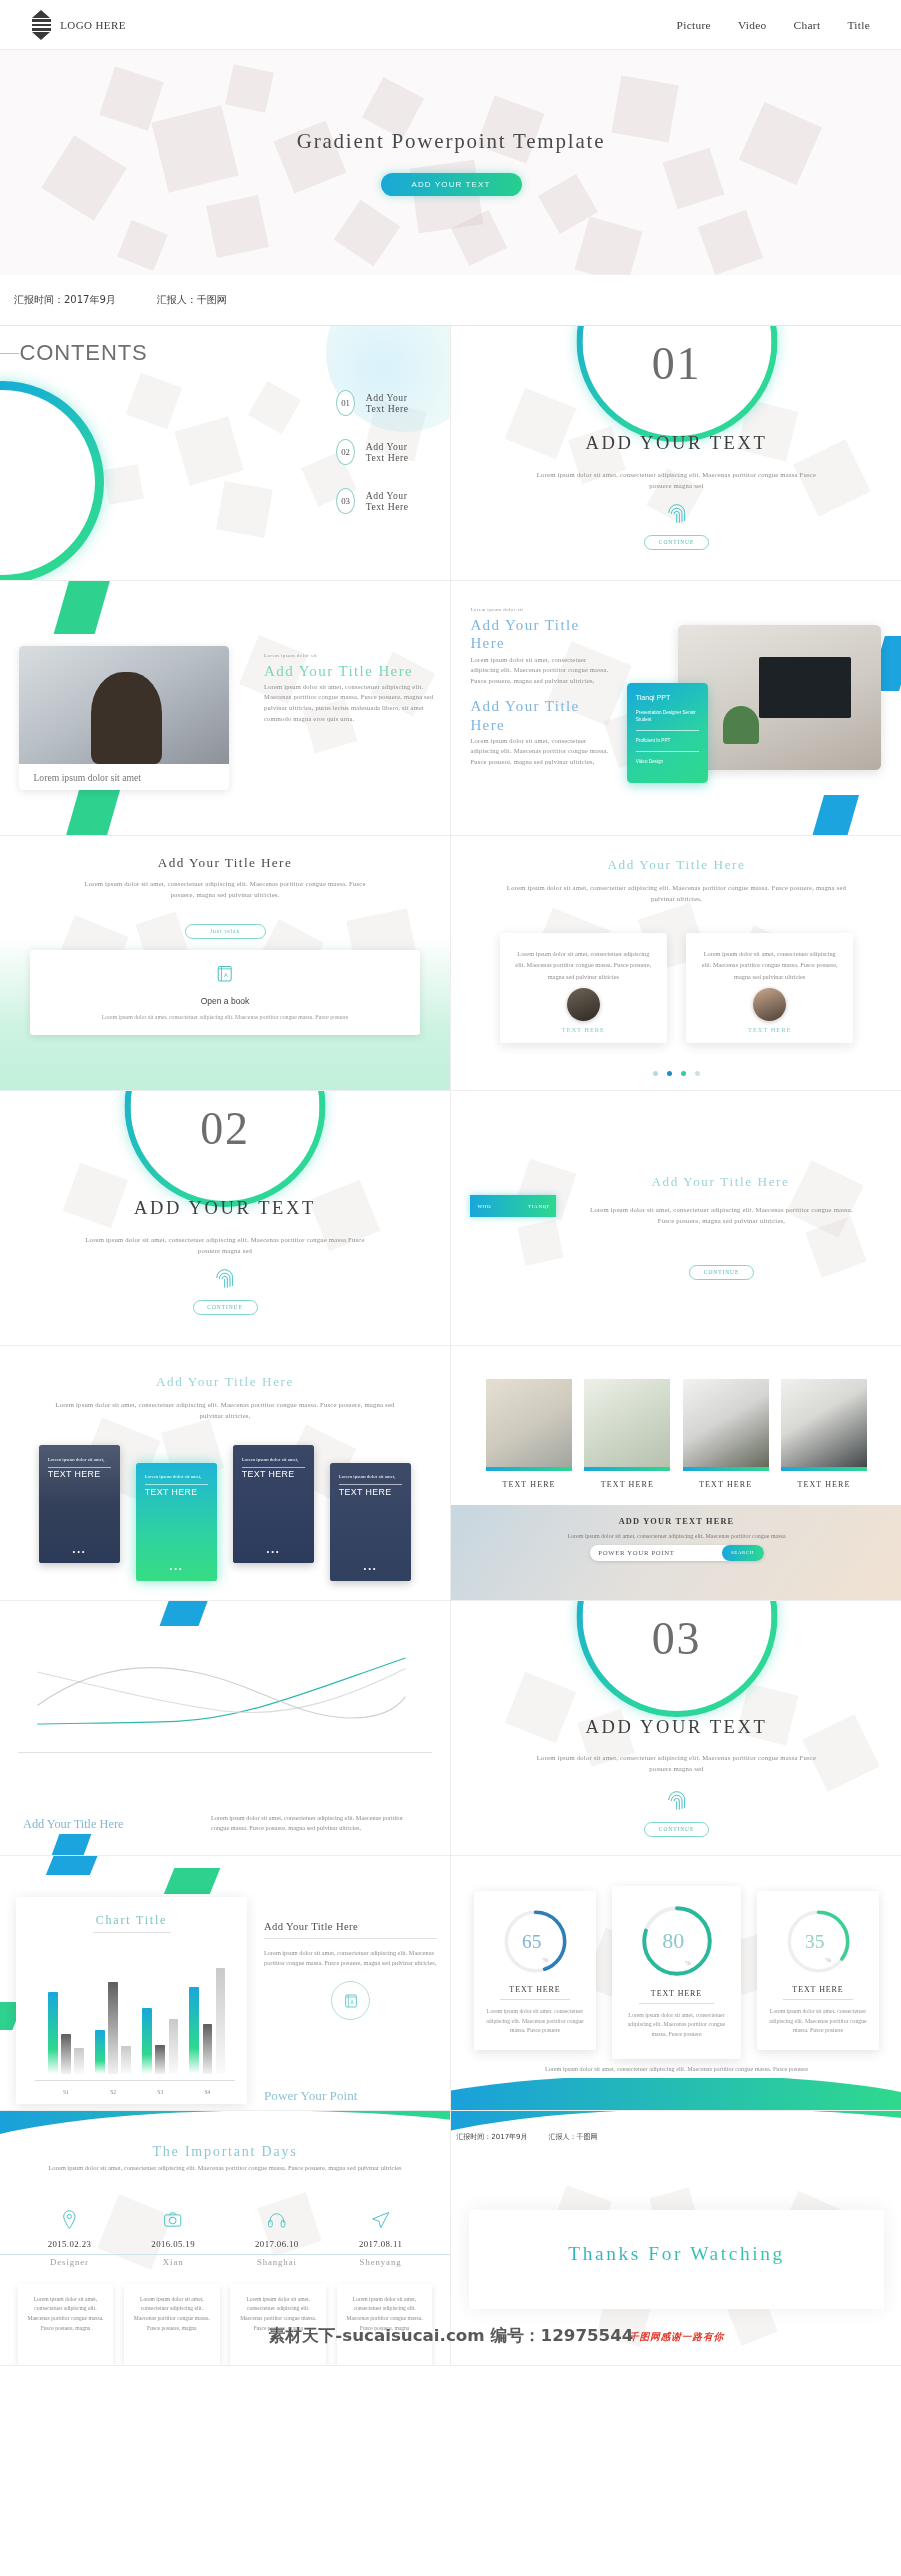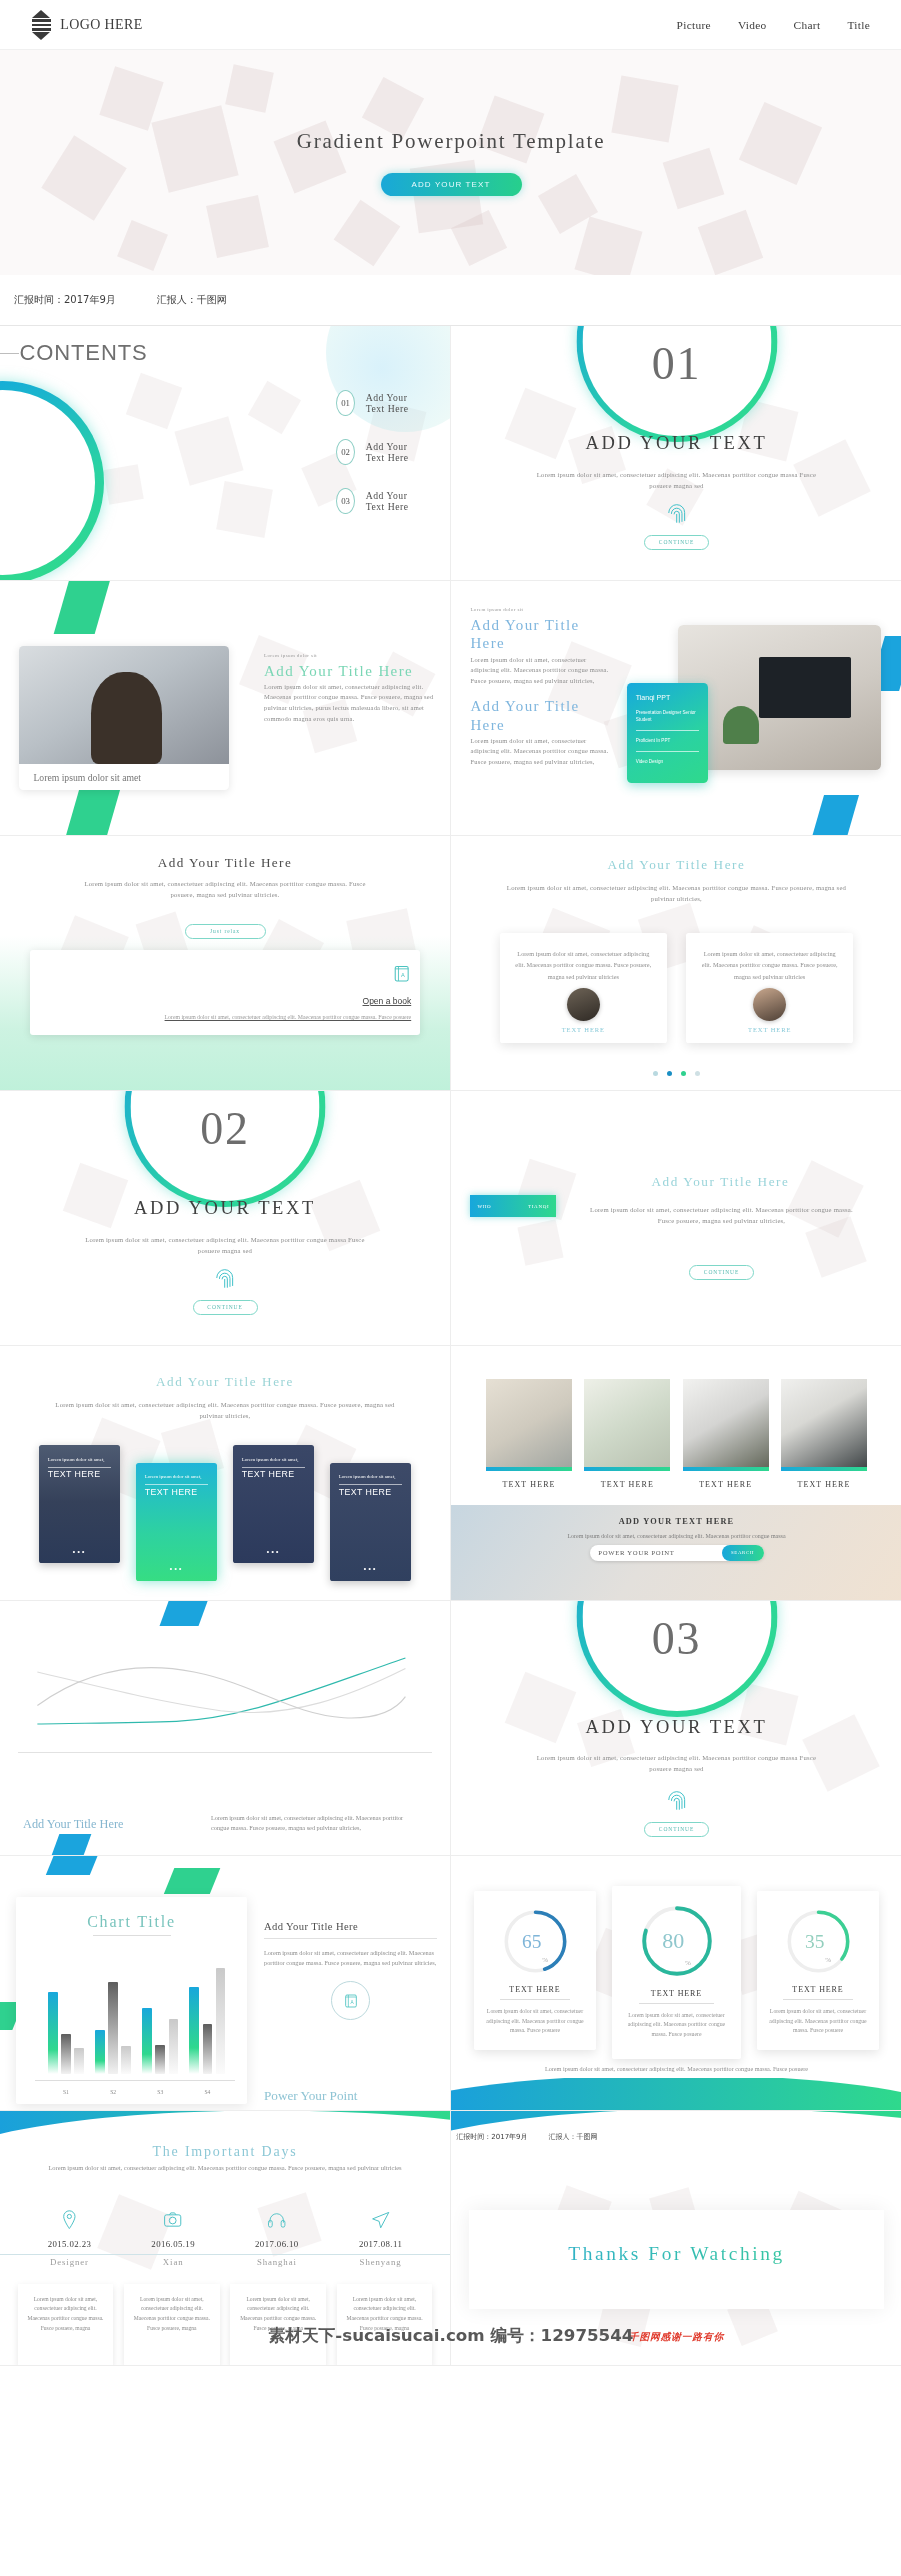--- a/index.html
+++ b/index.html
@@ -18,21 +18,21 @@
     padding:0 32px; border-bottom:0.9px solid #f0f0f0; background:#fff;
   }
   .brand { display:flex; align-items:center; gap:8.8px; }
   .logo-mark { width:19.4px; height:30px; position:relative; }
   .logo-mark i { position:absolute; left:0; display:block; }
   .logo-mark .t { top:0; width:0;height:0;border-left:9.7px solid transparent;border-right:9.7px solid transparent;border-bottom:8px solid #3a3a3a; }
   .logo-mark .b { bottom:0; width:0;height:0;border-left:9.7px solid transparent;border-right:9.7px solid transparent;border-top:8px solid #3a3a3a; }
   .logo-mark .m1 { top:9.7px; width:19.4px;height:2.6px;background:#3a3a3a; }
   .logo-mark .m2 { top:14px; width:19.4px;height:2.6px;background:#3a3a3a; }
   .logo-mark .m3 { top:18.5px; width:19.4px;height:2.6px;background:#3a3a3a; }
-  .brand-text { font-size:14px; letter-spacing:0.4px; color:#3d3d3d; font-family:"Liberation Serif",serif; }
+  .brand-text { font-size:11px; letter-spacing:0.4px; color:#3d3d3d; font-family:"Liberation Serif",serif; }
   .navlinks { margin-left:auto; display:flex; gap:27px; }
   .navlinks a { font-size:11.4px; color:#3d3d3d; text-decoration:none; letter-spacing:0.3px; }
 
   
   .hero {
     height:225px; position:relative; overflow:hidden;
     background:#fbf9f9; display:flex; flex-direction:column;
     align-items:center; justify-content:center;
   }
   .hero .confetti { position:absolute; inset:0; overflow:hidden; }
@@ -128,21 +128,21 @@
   .desk-img { position:absolute; left:227px; top:44px; width:203px; height:145px; border-radius:5.3px;
     background:linear-gradient(160deg,#e7e4df,#cfcac3 55%, #b4ada4); box-shadow:0 2.6px 10.6px rgba(0,0,0,.12); overflow:hidden; }
   .desk-img .mon { position:absolute; left:40%; top:22%; width:45%; height:42%; background:#1d2227; border-radius:1.8px; }
   .desk-img .plant { position:absolute; left:22%; top:56%; width:18%; height:26%; background:#4f7f4a; border-radius:50% 50% 10% 10%; }
   .blue-rib { position:absolute; background:#1ba4dd; }
 
   
   .mintfade { position:absolute; left:0; right:0; bottom:0; height:154px;
     background:linear-gradient(180deg, rgba(198,240,220,0) 0%, rgba(186,238,214,.72) 60%, rgba(180,238,212,.85) 100%); }
   .fcards { position:absolute; left:30px; right:30px; top:114px; display:flex; gap:21px; }
-  .fcard { flex:1; background:#fff; border-radius:3px; box-shadow:0 1.8px 8px rgba(0,0,0,.10); padding:14px 8.8px 12.3px; text-align:right;text-decoration:underline; }
+  .fcard { flex:1; background:#fff; border-radius:3px; box-shadow:0 1.8px 8px rgba(0,0,0,.10); padding:14px 8.8px 12.3px; text-align:center; }
   .fcard h5 { font-size:8.5px; color:#3c3c3c; font-weight:400; font-family:"Liberation Sans",sans-serif; margin:8.8px 0 7px; }
   .fcard p { font-size:5.8px; line-height:9.7px; color:#989898; }
 
   
   .tcards { position:absolute; left:0; right:0; top:97px; display:flex; justify-content:center; gap:19.4px; }
   .tcard { width:167px; background:#fff; border-radius:2.6px; box-shadow:0 2.6px 10.6px rgba(0,0,0,.11); padding:15px 12.3px 10.6px; text-align:center; }
   .tcard p { font-size:6.3px; line-height:11.4px; color:#8f8f8f; }
   .avatar { width:33px;height:33px;border-radius:50%;margin:5.3px auto 5.3px;box-shadow:0 0.9px 4.4px rgba(0,0,0,.25); }
   .av1 { background:linear-gradient(160deg,#6d6356,#2f2a25); }
   .av2 { background:linear-gradient(160deg,#c9a88e,#4e4036); }
@@ -189,21 +189,21 @@
 
   
   .linewrap { position:absolute; left:17.6px; right:17.6px; top:41px; }
   .lineaxis { height:0.9px; background:#e2e2e2; margin-top:8.8px; }
   .lc-title { position:absolute; left:23px; bottom:23px; font-size:12.3px; color:#86b6cf; line-height:16px; font-family:"Liberation Serif",serif; }
   .lc-body { position:absolute; left:211px; bottom:21px; width:204px; font-size:6.3px; line-height:10.6px; color:#8b8b8b; }
 
   
   .chartcard { position:absolute; left:16px; top:41px; width:231px; height:207px; background:#fff;
     box-shadow:0 2.6px 12.3px rgba(0,0,0,.10); border-radius:1.8px; }
-  .chartcard .ct { text-align:center; padding-top:16px; font-size:16px; letter-spacing:1.8px; color:#79c4bd; font-family:"Liberation Serif",serif; }
+  .chartcard .ct { text-align:center; padding-top:16px; font-size:12px; letter-spacing:1.8px; color:#79c4bd; font-family:"Liberation Serif",serif; }
   .chartcard .ctline { width:78px; height:0.9px; background:#ddd; margin:4.4px auto 0; }
   .bars { position:absolute; left:26.4px; right:16px; bottom:30px; height:132px; display:flex; align-items:flex-end; justify-content:space-around; }
   .bgrp { display:flex; align-items:flex-end; gap:3.5px; }
   .bar { width:9.7px; border-radius:0.9px; }
   .bar.c1 { background:linear-gradient(180deg,#18a7dc,#2fd88e 70%, #ffffff); }
   .bar.c2 { background:linear-gradient(180deg,#5d5d5d,#f2f2f2); }
   .bar.c3 { background:linear-gradient(180deg,#c9c9c9,#fbfbfb); }
   .xaxis { position:absolute; left:19.4px; right:12.3px; bottom:23px; height:0.9px; background:#ddd; }
   .xlabs { position:absolute; left:26.4px; right:16px; bottom:8.8px; display:flex; justify-content:space-around;
     font-size:5.6px; color:#8a8a8a; font-family:"Liberation Serif",serif; }

